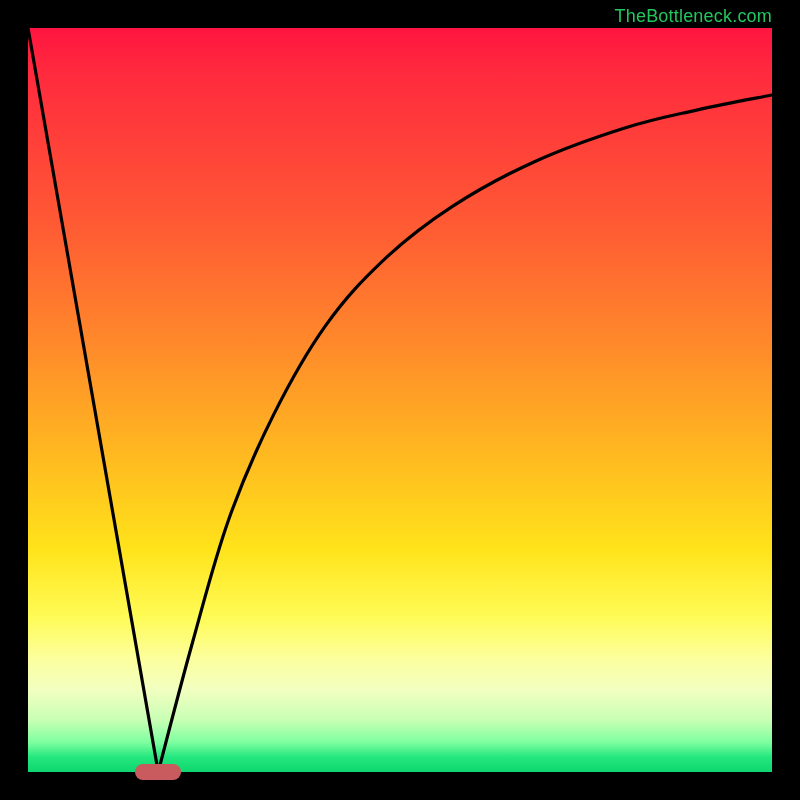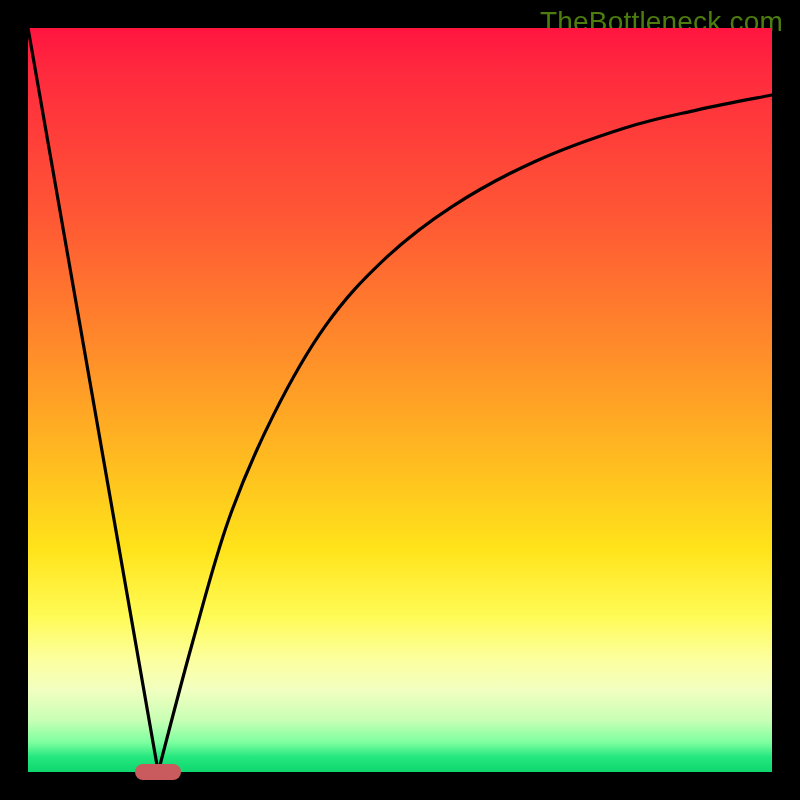--- a/index.html
+++ b/index.html
@@ -37,23 +37,23 @@
       #f1ffc0 89%,
       #c9ffb5 93%,
       #7effa0 96%,
       #24e77e 98%,
       #0fd66f 100%
     );
   }
   .watermark {
     position: absolute;
     top: 6px;
-    right: 17px;
-    color: #4d7c0f;
-    font-size: 28px;
+    right: 28px;
+    color: #22c55e;
+    font-size: 18px;
     letter-spacing: 0.2px;
     user-select: none;
   }
   svg.curves {
     position: absolute;
     left: 0;
     top: 0;
     width: 744px;
     height: 744px;
     overflow: visible;

